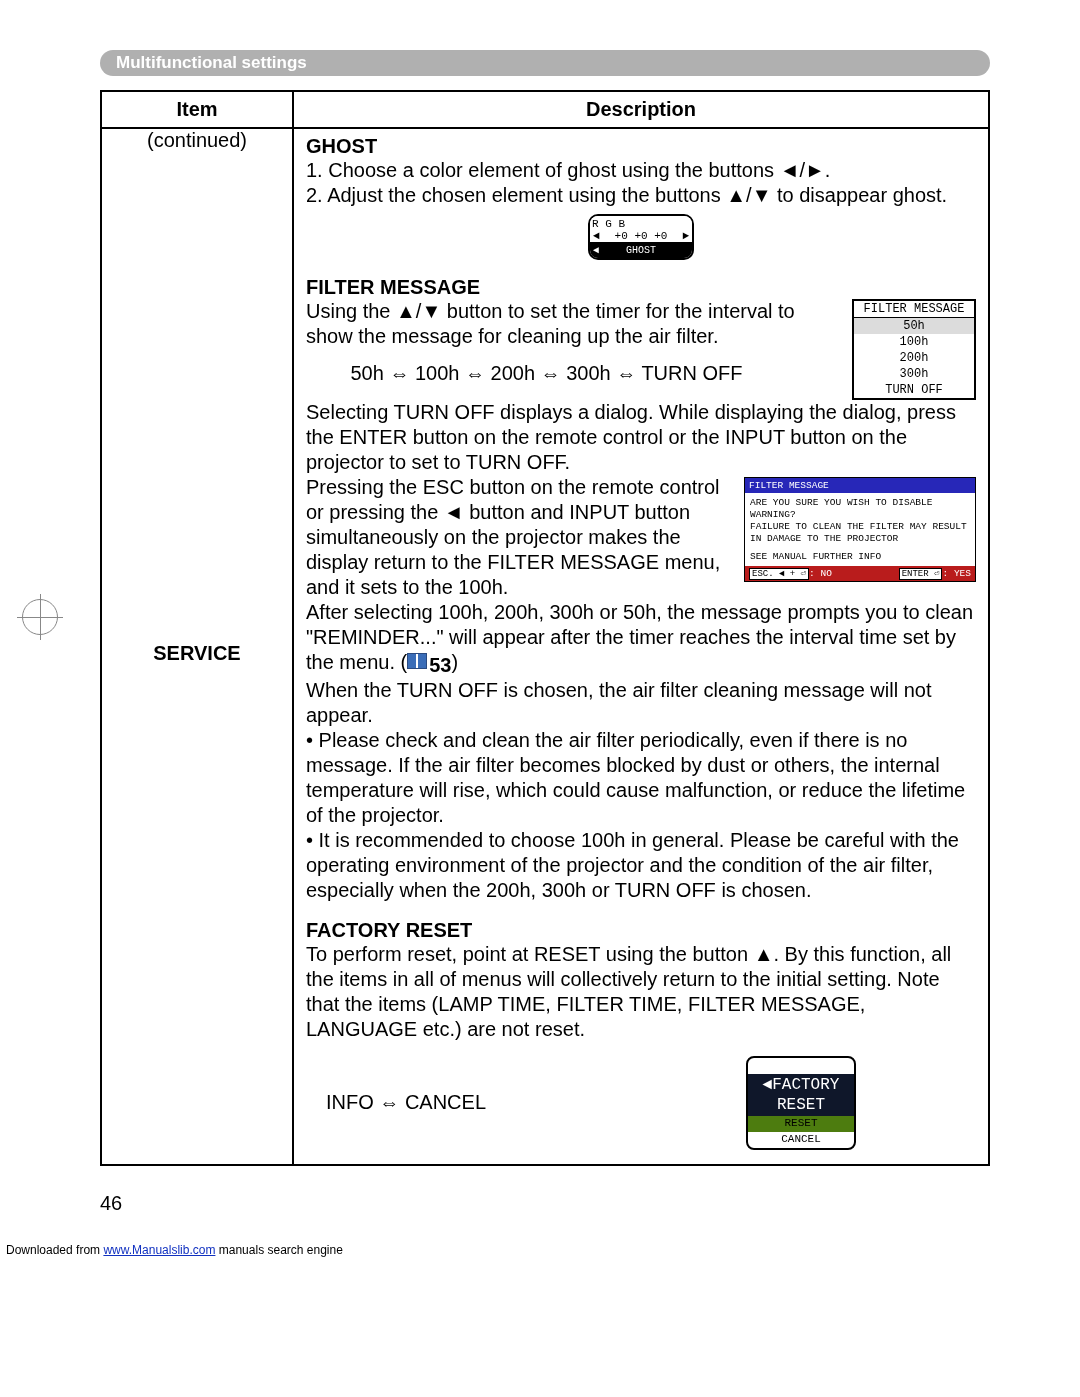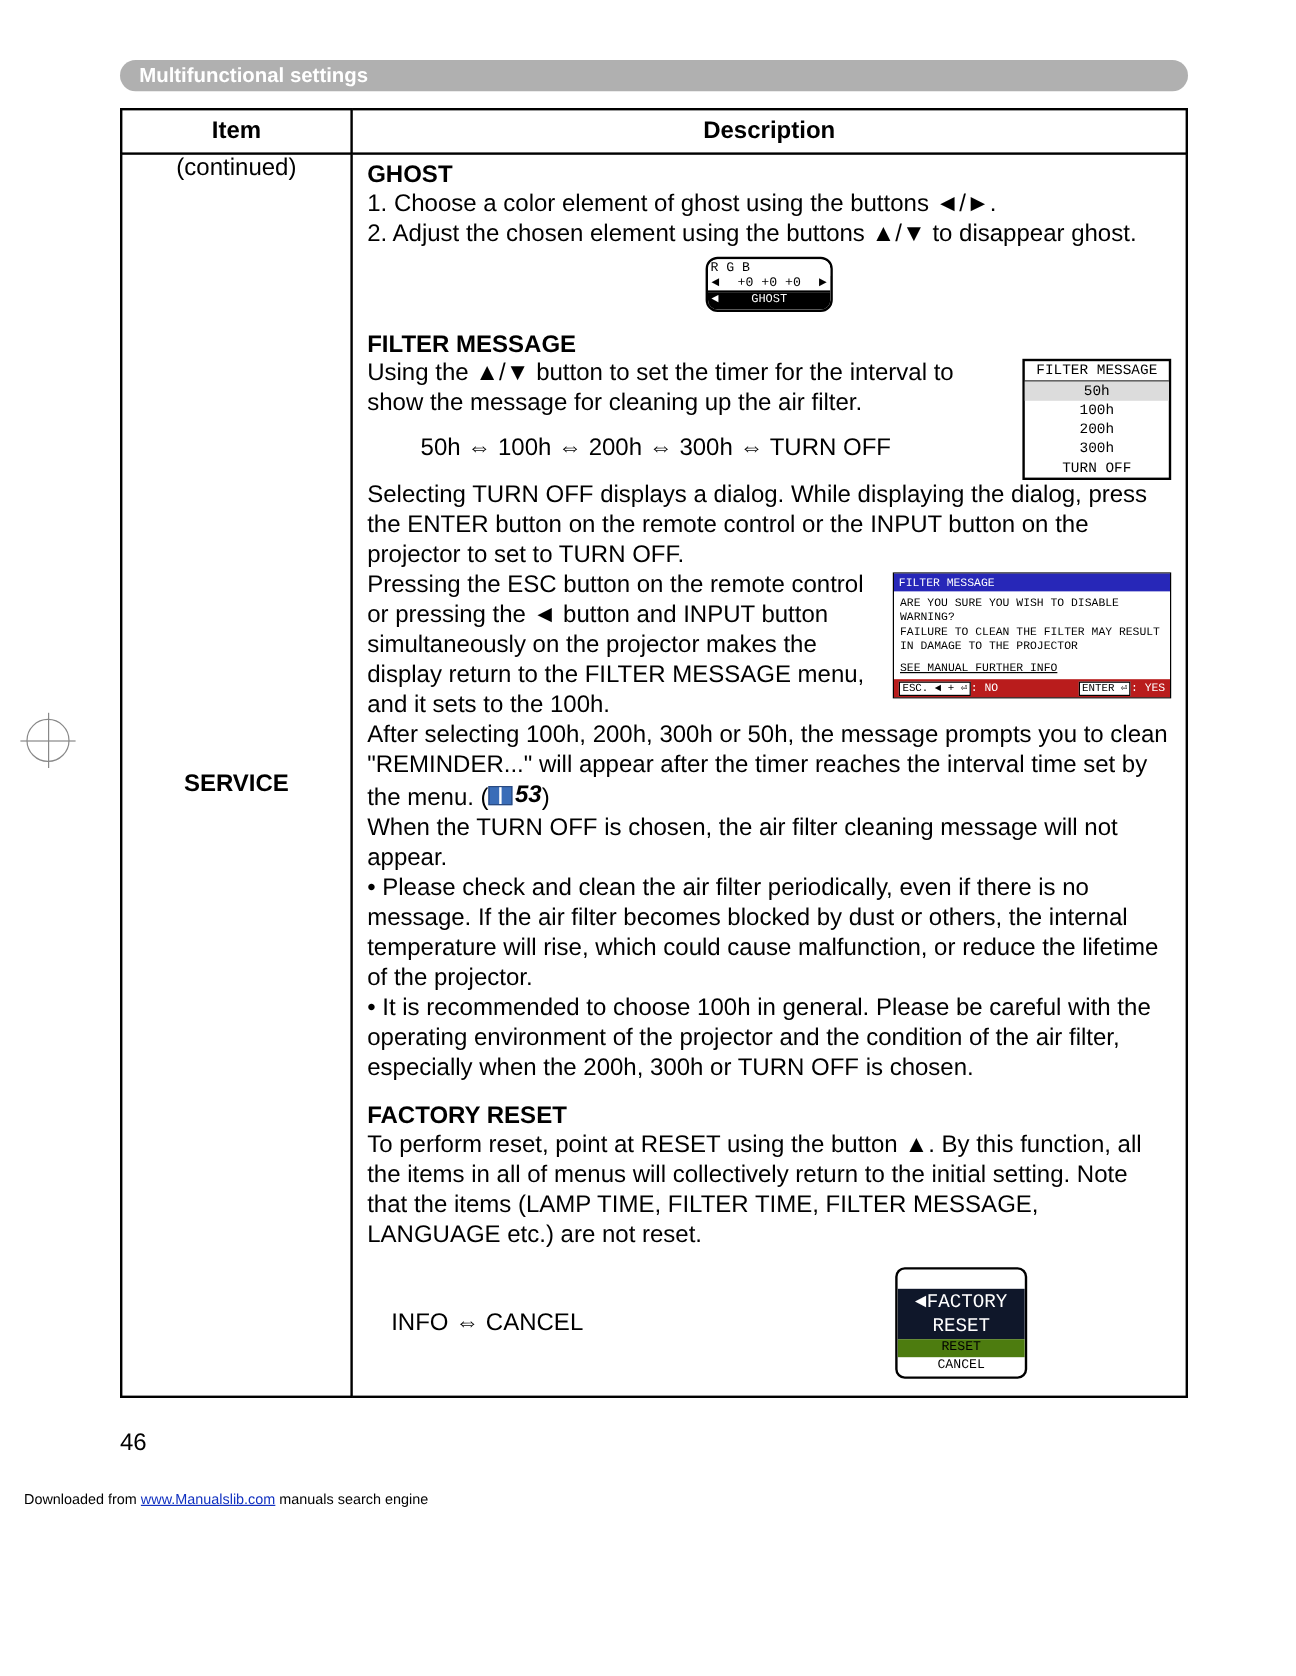--- a/index.html
+++ b/index.html
@@ -171,22 +171,21 @@
   color:#fff;
   font-size:16px;
   padding:1px 3px;
   margin-top:16px;
 }
 .fr-row { padding:1px 0; }
 .fr-row.sel { background:#4d7c0f; }
 
 .book-ref {
   display:inline-flex;
-  align-items:center;
-  font-style: italic;
+  align-items:flex-start;
   font-weight: bold;
 }
 .book-icon {
   display:inline-block;
   width:18px; height:14px;
   background:#3a6db8;
   border:1px solid #2a4a80;
   margin-right:2px;
   position:relative;
 }
@@ -196,21 +195,21 @@
   left:8px; top:0; bottom:0; width:2px;
   background:#fff;
 }
 
 .page-num {
   font-size: 20px;
   margin-top: 26px;
 }
 .footer-line {
   font-size: 12px;
-  padding: 8px 20px;
+  padding: 8px 6px;
 }
 .footer-line a { color: #1030c0; text-decoration: underline; }
 
 .crop-mark {
   position:absolute;
   left: 22px;
   top: 599px;
   width: 34px; height: 34px;
   border: 1px solid #888;
   border-radius: 50%;
@@ -293,21 +292,21 @@
         </div>
         <div class="clear"></div>
 
         <div class="body-text">Selecting TURN OFF displays a dialog. While displaying the dialog, press the ENTER button on the remote control or the INPUT button on the projector to set to TURN OFF.</div>
 
         <div class="warn-dialog">
           <div class="warn-h">FILTER MESSAGE</div>
           <div class="warn-body">
             <div>ARE YOU SURE YOU WISH TO DISABLE WARNING?</div>
             <div>FAILURE TO CLEAN THE FILTER MAY RESULT IN DAMAGE TO THE PROJECTOR</div>
-            <div style="margin-top:6px;text-decoration:underline;">SEE MANUAL FURTHER INFO</div>
+            <div style="margin-top:6px;">SEE MANUAL FURTHER INFO</div>
           </div>
           <div class="warn-foot">
             <span><span class="lbl">ESC. ◄ + ⏎</span><span>: NO</span></span>
             <span><span class="lbl">ENTER ⏎</span><span>: YES</span></span>
           </div>
         </div>
 
         <div class="body-text">
           <span>Pressing the ESC button on the remote control or pressing the </span><span class="arrow">◄</span><span> button and INPUT button simultaneously on the projector makes the display return to the FILTER MESSAGE menu, and it sets to the 100h.</span>
         </div>

